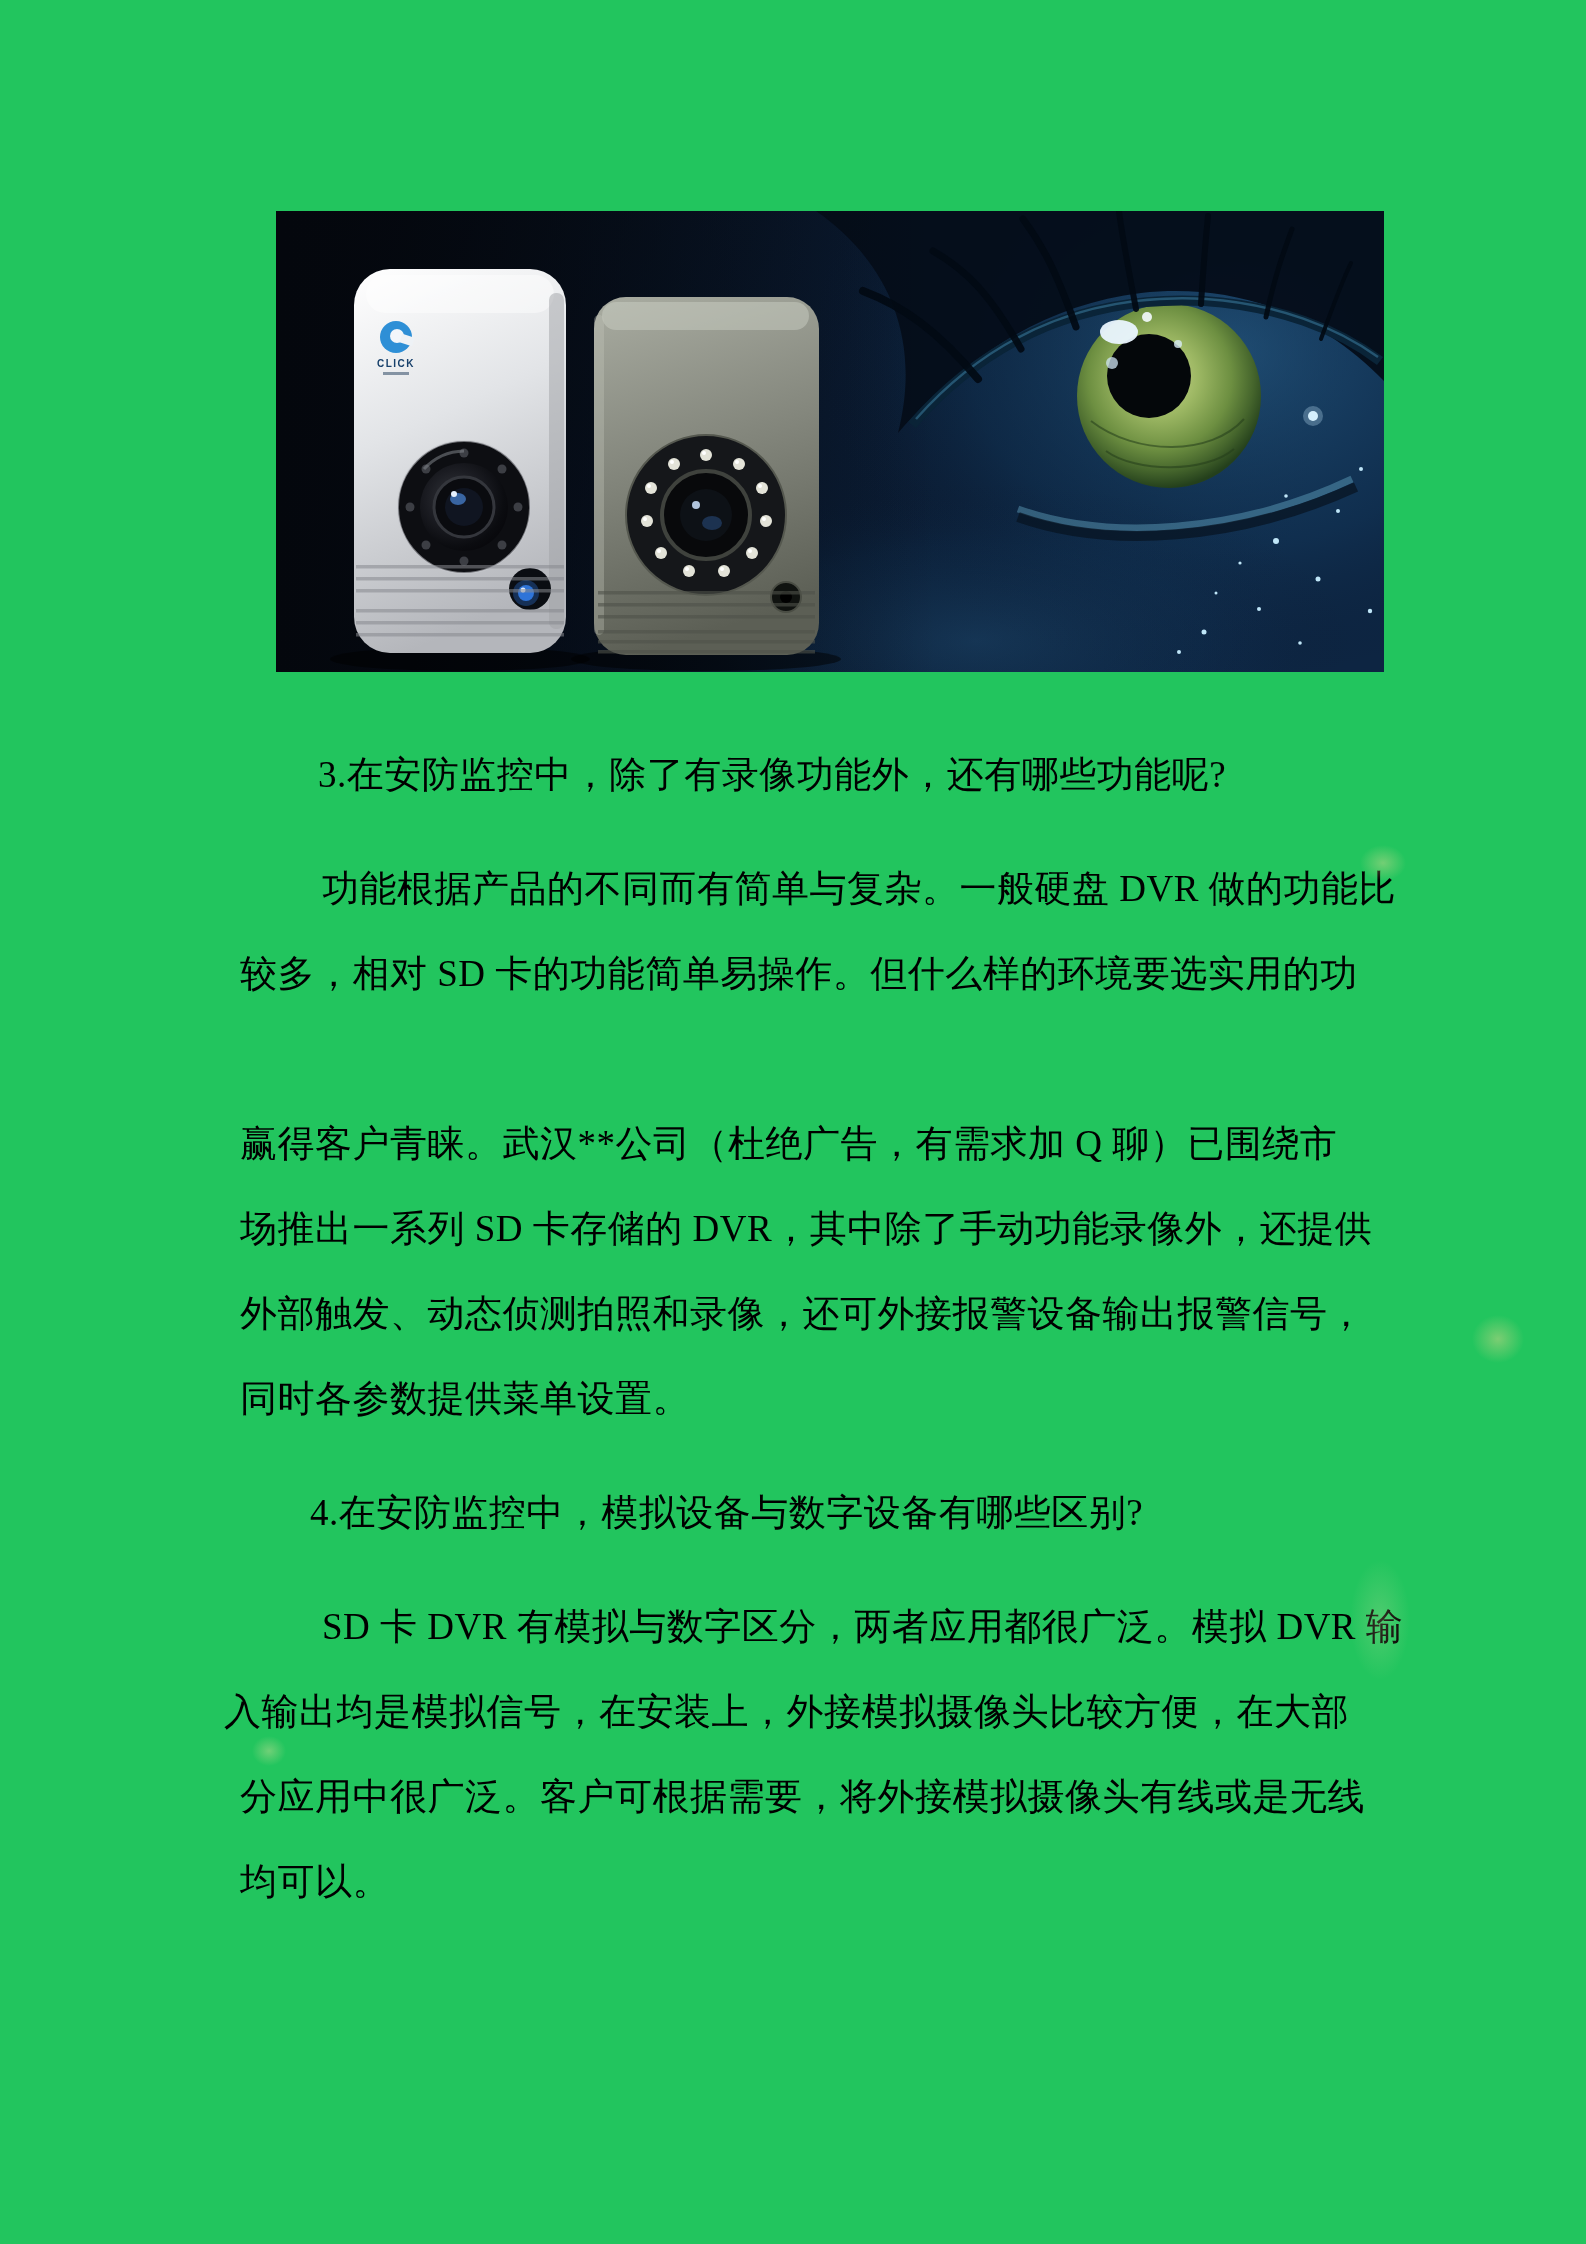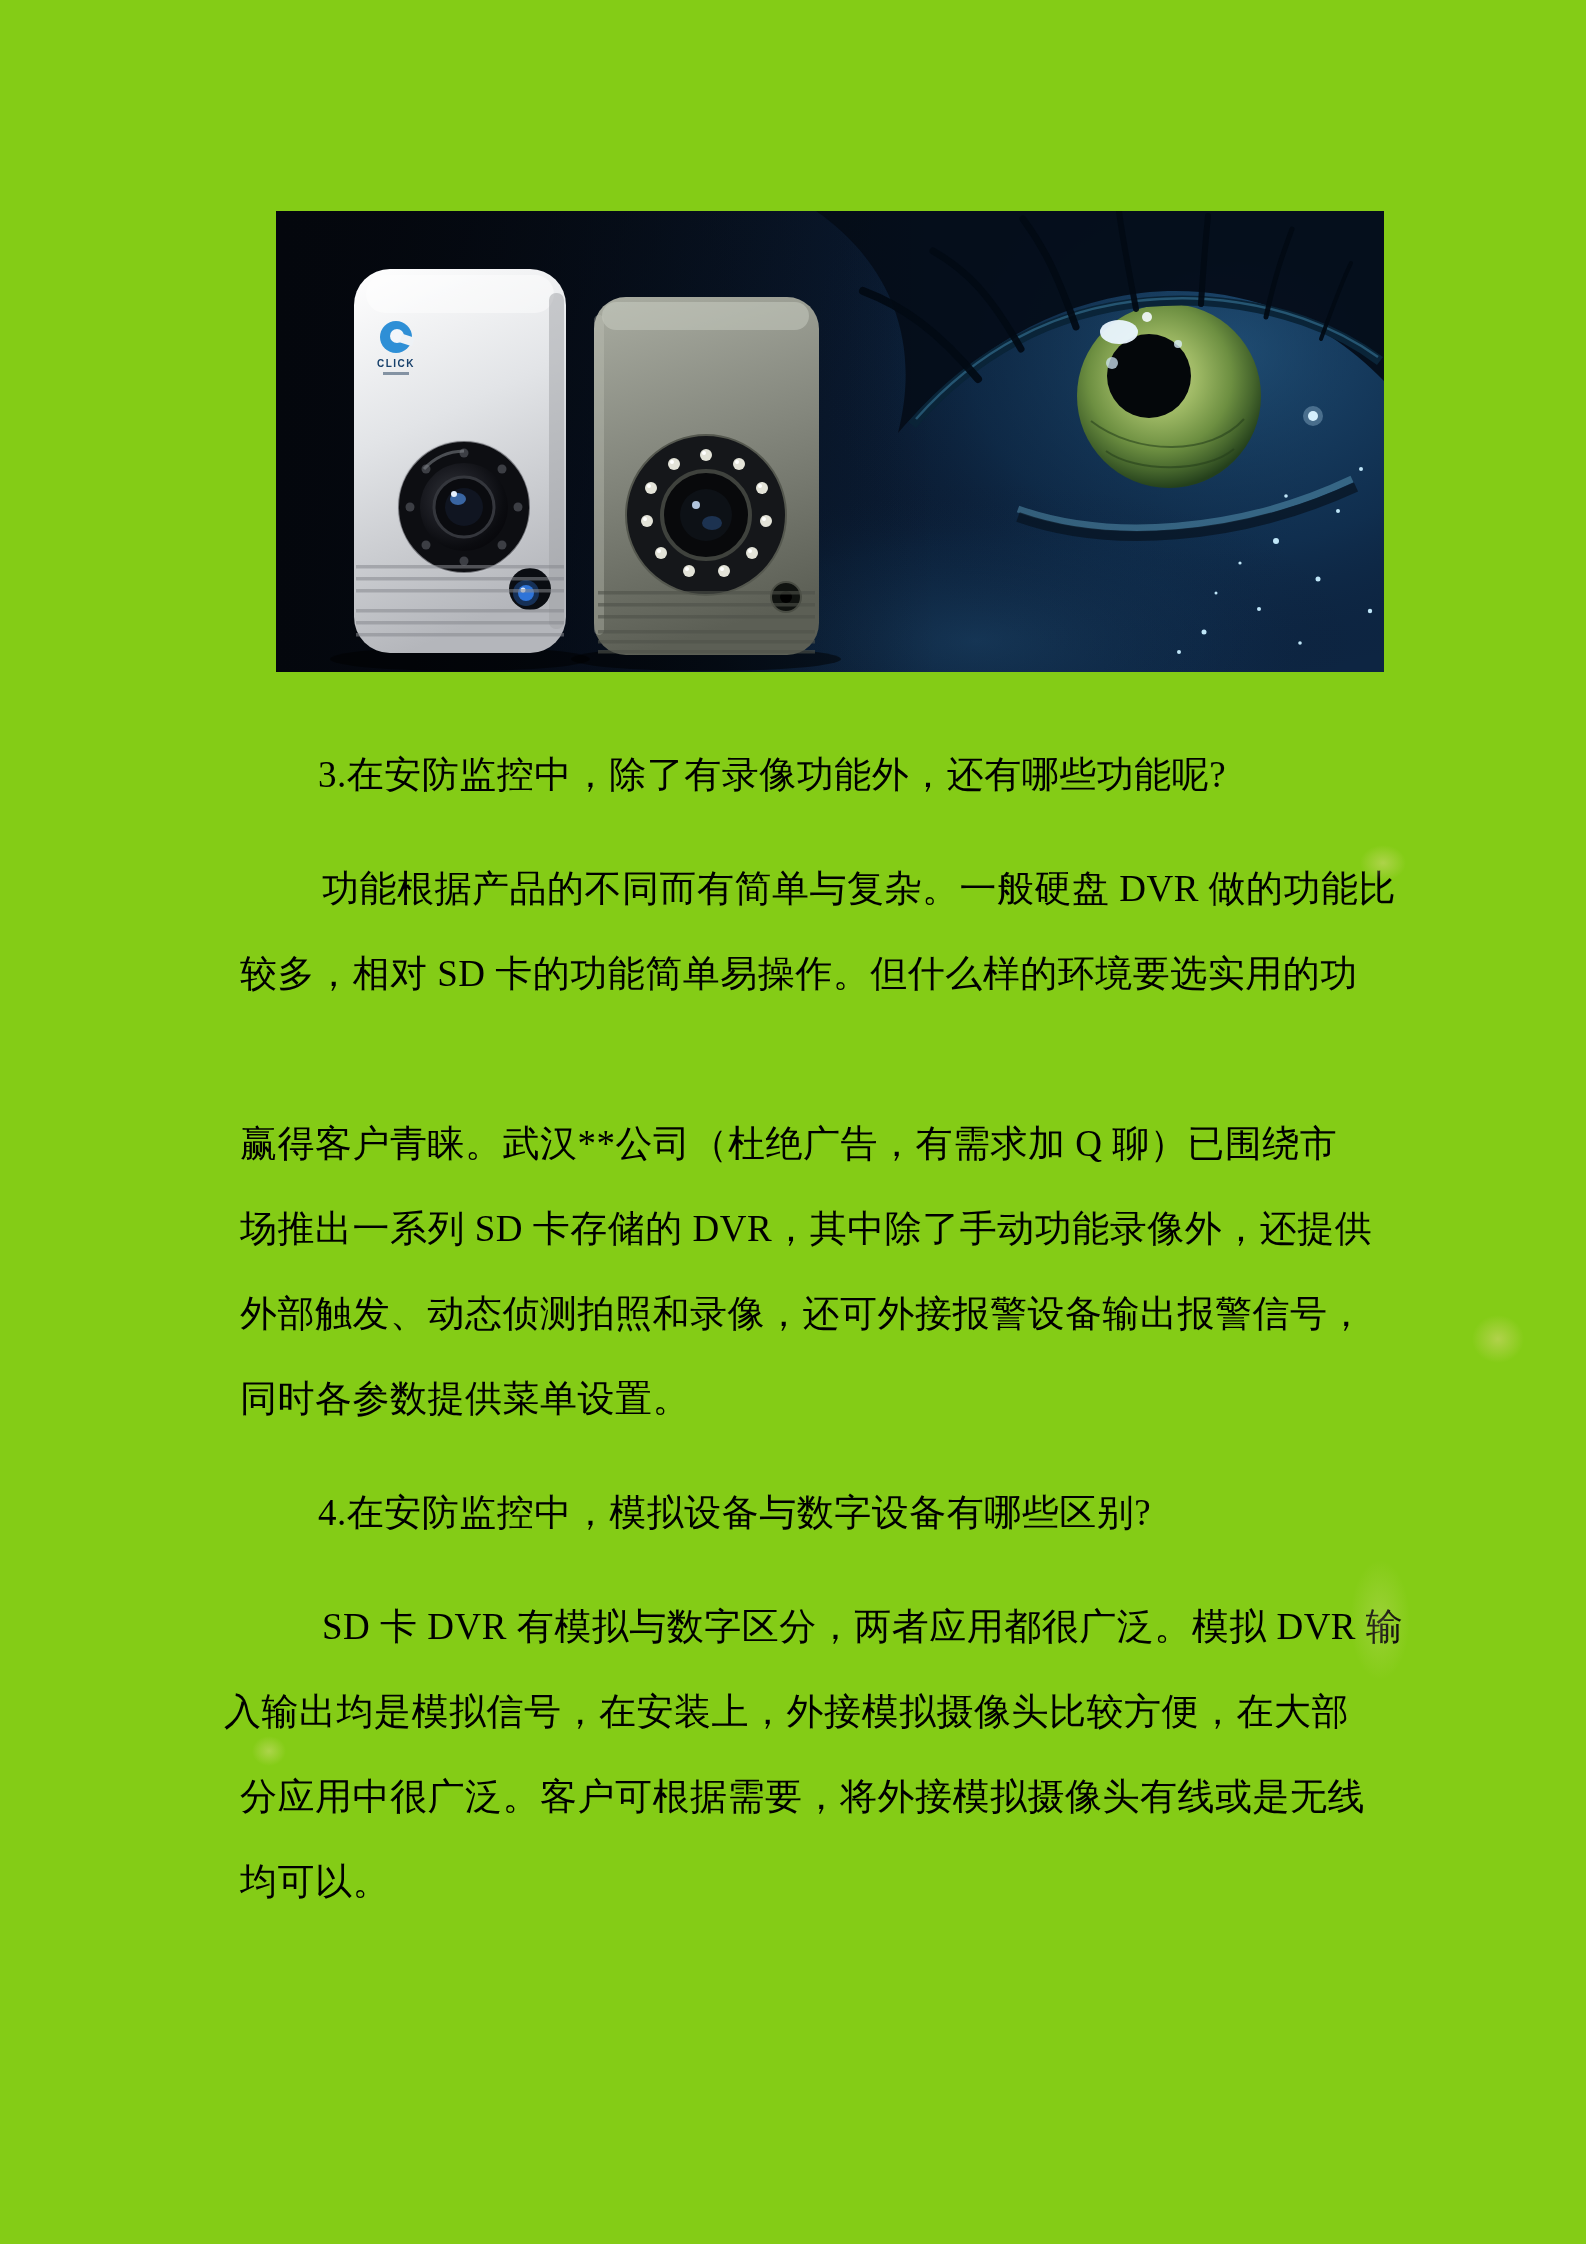--- a/index.html
+++ b/index.html
@@ -1,20 +1,20 @@
 <!DOCTYPE html>
 <html lang="zh"><head>
 <meta charset="utf-8">
 <style>
   html,body{margin:0;padding:0;}
   body{background:#888;}
   #page{
     position:relative;
     width:1586px;height:2244px;
-    background:#84cc16;
+    background:#22c55e;
     overflow:hidden;
     font-family:"Liberation Serif","DejaVu Serif",serif;
   }
   .banner{
     position:absolute;left:276px;top:211px;width:1108px;height:461px;
     display:block;
   }
   .t{
     position:absolute;
     font-size:37px;
@@ -248,21 +248,21 @@
 
   <div class="t" style="left:318px;top:753px">3.在安防监控中，除了有录像功能外，还有哪些功能呢?</div>
 
   <div class="t" style="left:322px;top:867px">功能根据产品的不同而有简单与复杂。一般硬盘 DVR 做的功能比</div>
   <div class="t" style="left:240px;top:952px">较多，相对 SD 卡的功能简单易操作。但什么样的环境要选实用的功</div>
   <div class="t" style="left:240px;top:1122px">赢得客户青睐。武汉**公司（杜绝广告，有需求加 Q 聊）已围绕市</div>
   <div class="t" style="left:240px;top:1292px">外部触发、动态侦测拍照和录像，还可外接报警设备输出报警信号，</div>
   <div class="t" style="left:240px;top:1207px">场推出一系列 SD 卡存储的 DVR，其中除了手动功能录像外，还提供</div>
   <div class="t" style="left:240px;top:1377px">同时各参数提供菜单设置。</div>
 
-  <div class="t" style="left:318px;top:1491px">4.在安防监控中，模拟设备与数字设备有哪些区别?</div>
+  <div class="t" style="left:310px;top:1491px">4.在安防监控中，模拟设备与数字设备有哪些区别?</div>
 
   <div class="t" style="left:322px;top:1605px">SD 卡 DVR 有模拟与数字区分，两者应用都很广泛。模拟 DVR 输</div>
   <div class="t" style="left:224px;top:1690px">入输出均是模拟信号，在安装上，外接模拟摄像头比较方便，在大部</div>
   <div class="t" style="left:240px;top:1775px">分应用中很广泛。客户可根据需要，将外接模拟摄像头有线或是无线</div>
   <div class="t" style="left:240px;top:1860px">均可以。</div>
 
 
   <div class="stain s1"></div>
   <div class="stain s2"></div>
   <div class="stain s3"></div>

